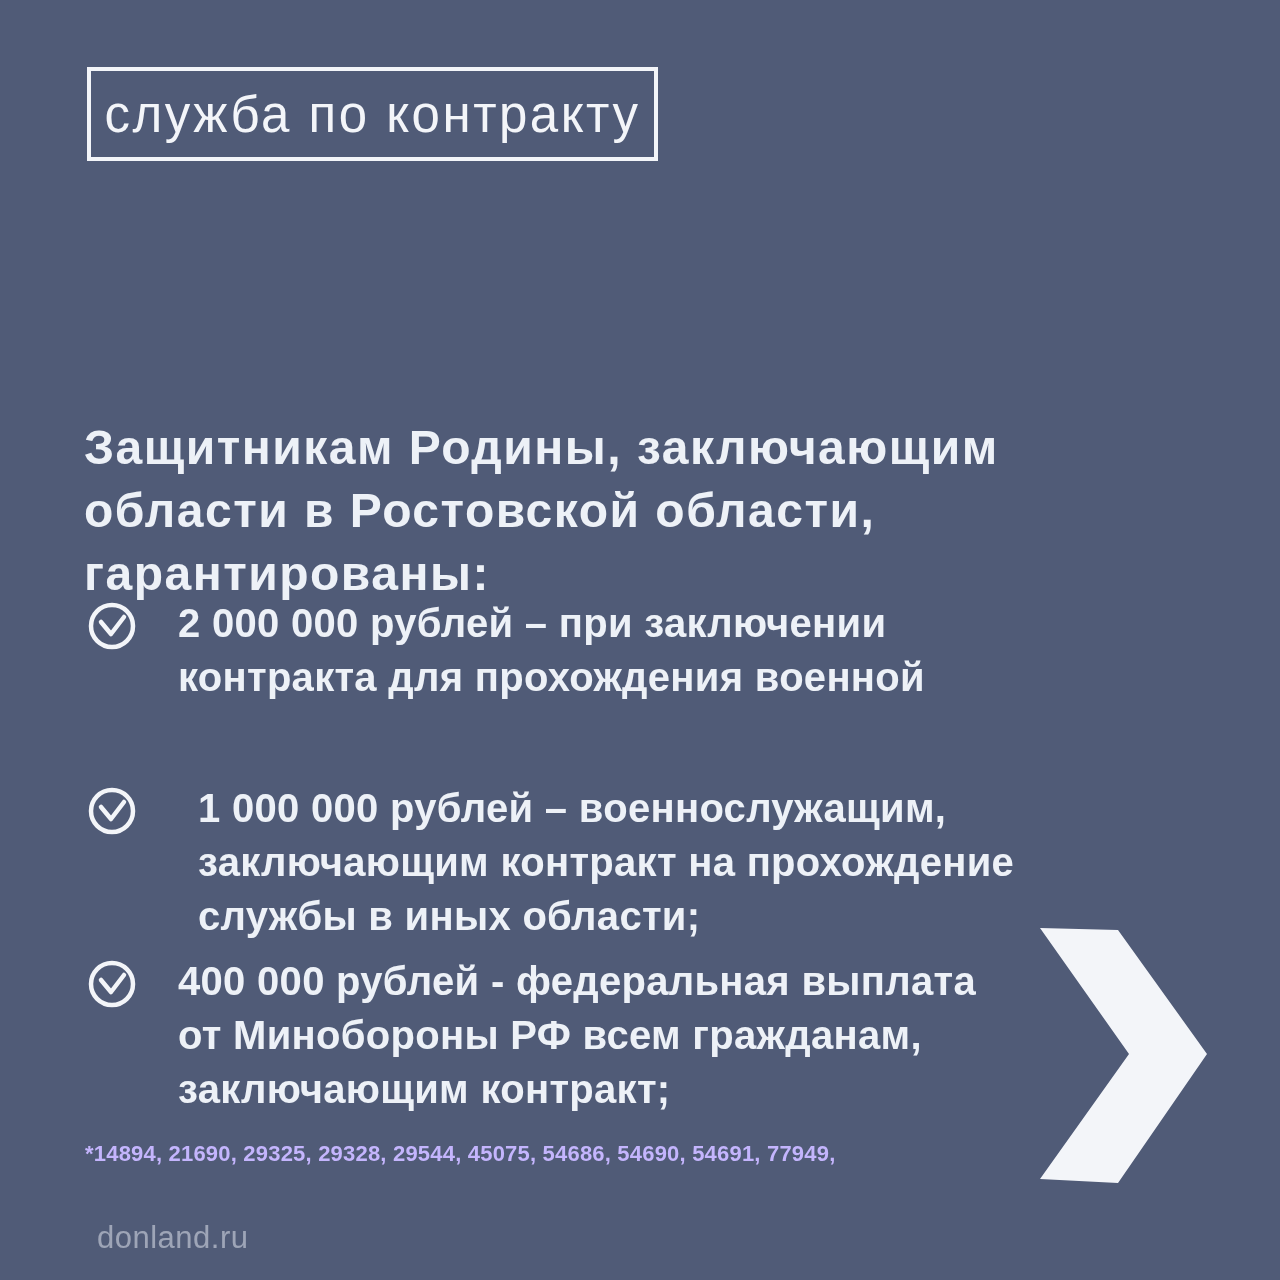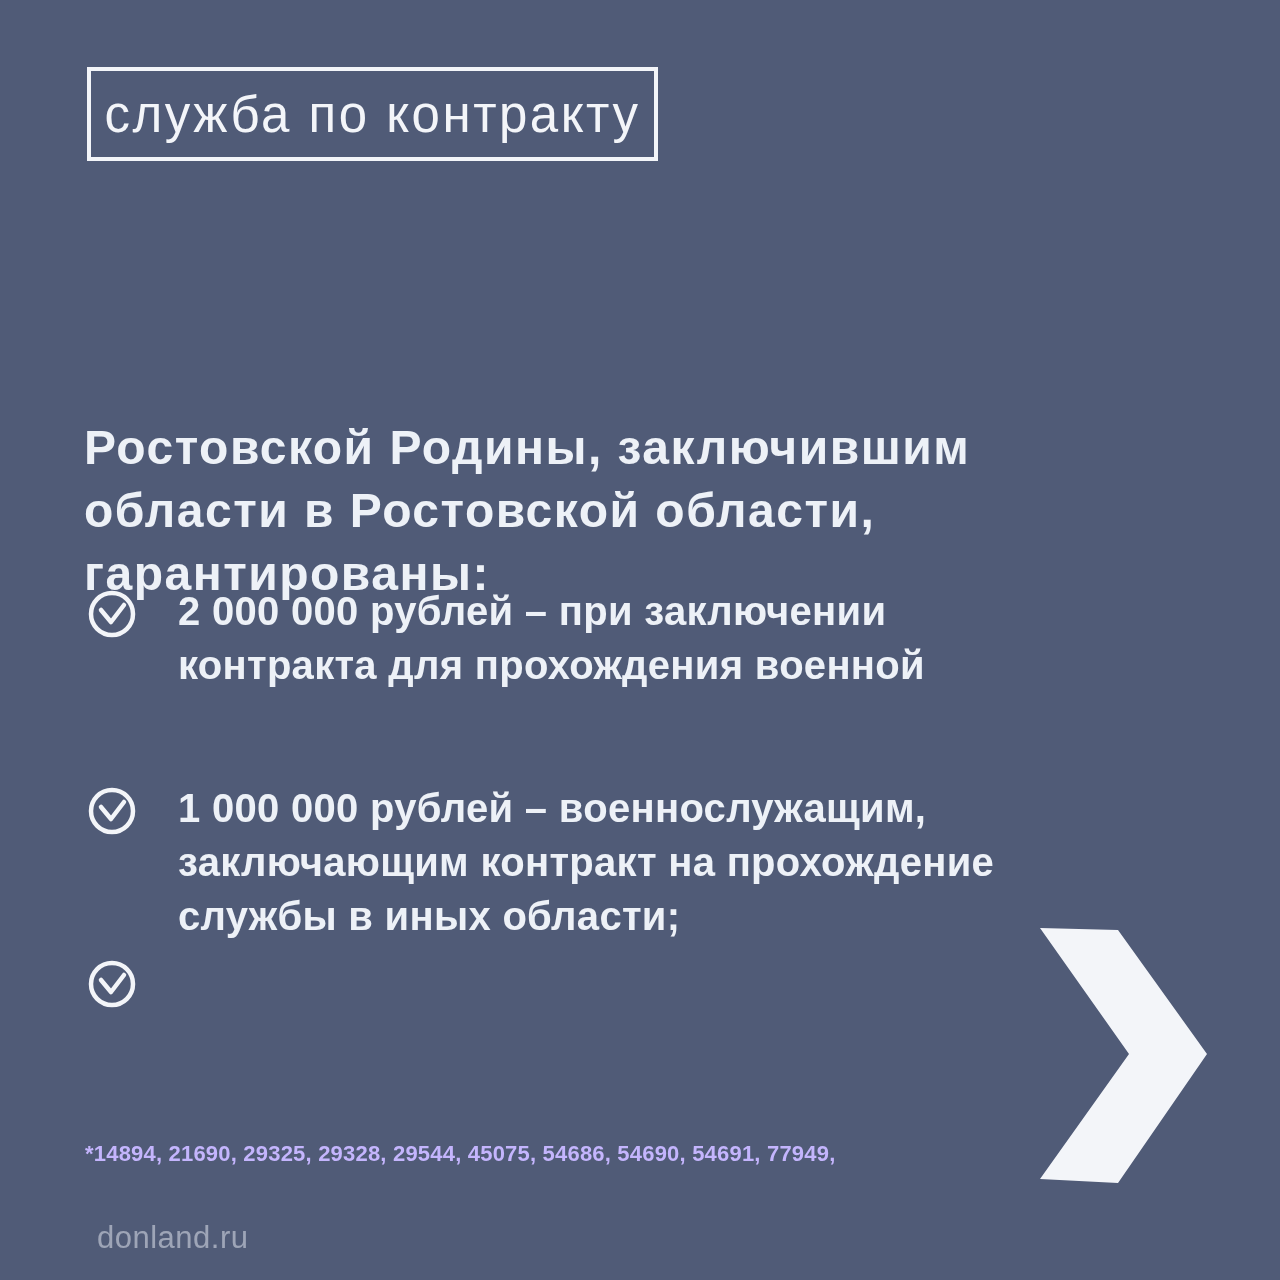--- a/index.html
+++ b/index.html
@@ -65,22 +65,22 @@
   }
   .bullet-text {
     margin-left: 42px;
     font-size: 40px;
     font-weight: 700;
     letter-spacing: 0.3px;
     line-height: 54px;
     color: #edf1f7;
     white-space: nowrap;
   }
-  .bullet-1 { top: 584px; justify-content: center; }
-  .bullet-2 { top: 781px; }
+  .bullet-1 { top: 596px; justify-content: center; }
+  .bullet-2 { top: 781px; gap: 20px; }
   .bullet-3 { top: 954px; }
   .footnote {
     position: absolute;
     left: 85px;
     top: 1140px;
     font-size: 22px;
     font-weight: 600;
     letter-spacing: 0.2px;
     line-height: 28px;
     color: #c4b5fd;
@@ -112,21 +112,21 @@
 </head>
 <body>
 
 <div class="canvas">
 
   <div class="title-box">
     <span>служба по контракту</span>
   </div>
 
   <div class="heading">
-    <div>Ростовской Родины, заключившим</div>
+    <div>Защитникам Родины, заключающим</div>
     <div>области в Ростовской области,</div>
     <div>гарантированы:</div>
   </div>
 
   <div class="bullet bullet-1">
     <span class="check">
       <svg viewBox="0 0 48 48" fill="none" xmlns="http://www.w3.org/2000/svg">
         <circle cx="24" cy="24" r="21" stroke="#f3f5f9" stroke-width="4.5" fill="none"></circle>
         <path d="M13 20 L23 32 L36 15" stroke="#f3f5f9" stroke-width="4.5" fill="none" stroke-linecap="round" stroke-linejoin="round"></path>
       </svg>
@@ -151,20 +151,25 @@
     </div>
   </div>
 
   <div class="bullet bullet-3">
     <span class="check">
       <svg viewBox="0 0 48 48" fill="none" xmlns="http://www.w3.org/2000/svg">
         <circle cx="24" cy="24" r="21" stroke="#f3f5f9" stroke-width="4.5" fill="none"></circle>
         <path d="M13 20 L23 32 L36 15" stroke="#f3f5f9" stroke-width="4.5" fill="none" stroke-linecap="round" stroke-linejoin="round"></path>
       </svg>
     </span>
+    <div class="bullet-text">
+      <div>400 000 рублей - федеральная выплата</div>
+      <div>от Минобороны РФ всем гражданам,</div>
+      <div>заключающим контракт;</div>
+    </div>
   </div>
 
   <div class="footnote">
     <div>*14894, 21690, 29325, 29328, 29544, 45075, 54686, 54690, 54691, 77949,</div>
   </div>
 
   <div class="footer-site">donland.ru</div>
 
   <span class="chevron">
     <svg viewBox="0 0 168 258" xmlns="http://www.w3.org/2000/svg">

